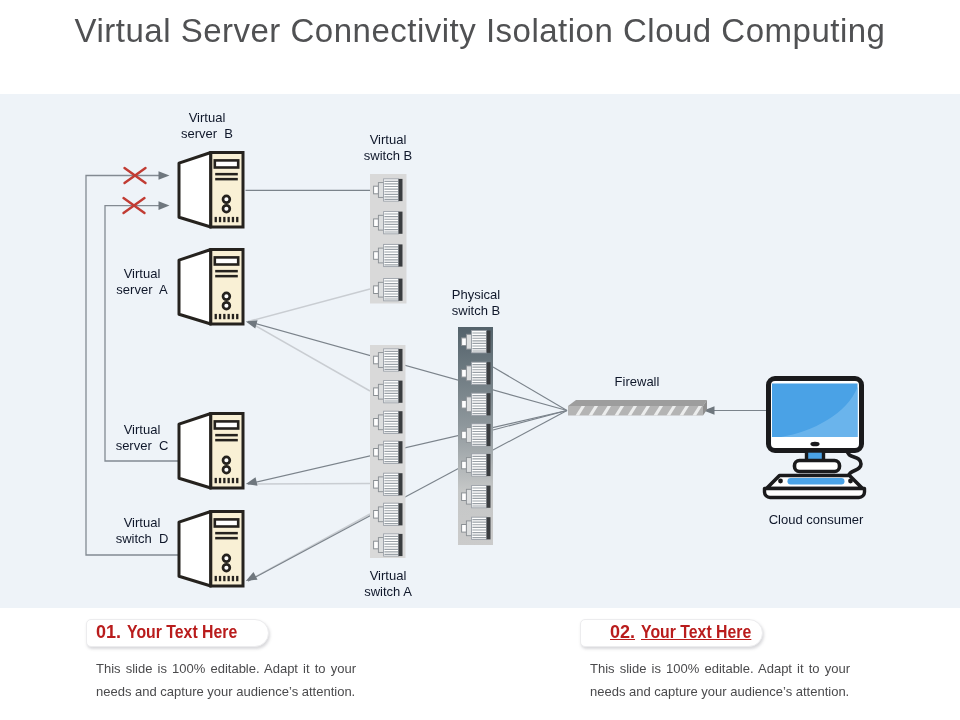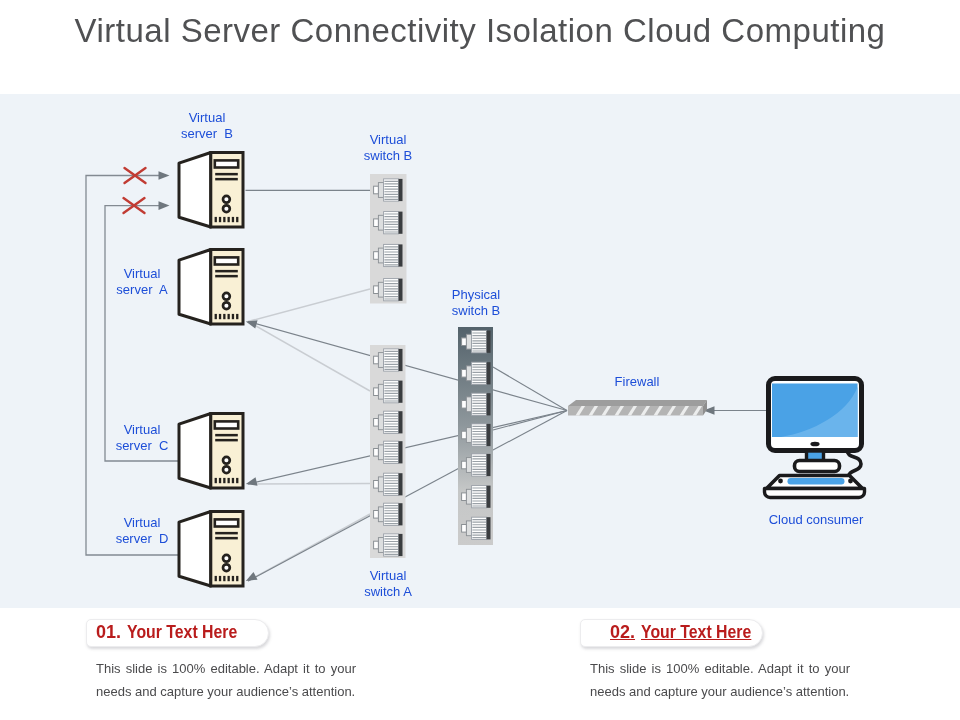--- a/index.html
+++ b/index.html
@@ -13,21 +13,21 @@
                letter-spacing:0.5px;white-space:nowrap;}
   .title-line2{font-size:33px;line-height:33px;color:#505153;letter-spacing:0.5px;}
 
   
   .diagram-band{position:absolute;left:0;top:94px;width:960px;height:514px;
                 background:#eef3f8;}
   svg.diagram{position:absolute;left:0;top:0;width:960px;height:720px;display:block;}
 
   
   .dlabel{position:absolute;transform:translateX(-50%);text-align:center;
-          font-size:13px;line-height:16px;color:#1d4ed8;white-space:pre;}
+          font-size:13px;line-height:16px;color:#0f172a;white-space:pre;}
 
   
   .ribbon{position:absolute;height:26px;background:#ffffff;
           border:1px solid #ececee;border-radius:5px 14px 14px 5px;
           box-shadow:1px 2px 3px rgba(125,125,135,0.3);}
   .sec-heading{position:absolute;display:flex;gap:6px;align-items:baseline;
                font-weight:bold;font-size:18px;color:#b91c1c;white-space:nowrap;}
   .sec-heading .htext{display:inline-block;transform:scaleX(0.88);transform-origin:left center;}
   .sec-body{position:absolute;width:260px;font-size:13px;line-height:23px;
             color:#4a4a4c;text-align:justify;}
@@ -192,21 +192,21 @@
       <circle cx="780.5" cy="481" r="2.4" fill="#1a1a1c"></circle>
       <circle cx="850.5" cy="481" r="2.4" fill="#1a1a1c"></circle>
     </g>
   </svg>
 
   <div class="dlabel" style="left:207px;top:110px;"><span>Virtual</span><br><span>server  B</span></div>
   <div class="dlabel" style="left:388px;top:132px;"><span>Virtual</span><br><span>switch B</span></div>
   <div class="dlabel" style="left:142px;top:266px;"><span>Virtual</span><br><span>server  A</span></div>
   <div class="dlabel" style="left:476px;top:287px;"><span>Physical</span><br><span>switch B</span></div>
   <div class="dlabel" style="left:142px;top:422px;"><span>Virtual</span><br><span>server  C</span></div>
-  <div class="dlabel" style="left:142px;top:515px;"><span>Virtual</span><br><span>server  D</span></div>
+  <div class="dlabel" style="left:142px;top:515px;"><span>Virtual</span><br><span>switch  D</span></div>
   <div class="dlabel" style="left:388px;top:568px;"><span>Virtual</span><br><span>switch A</span></div>
   <div class="dlabel" style="left:637px;top:374px;">Firewall</div>
   <div class="dlabel" style="left:816px;top:512px;">Cloud consumer</div>
 
   <div>
     <div class="ribbon" style="left:86px;top:618.5px;width:181px;"></div>
     <div class="sec-heading" style="left:96px;top:622px;">
       <span>01.</span>
       <span class="htext">Your Text Here</span>
     </div>

